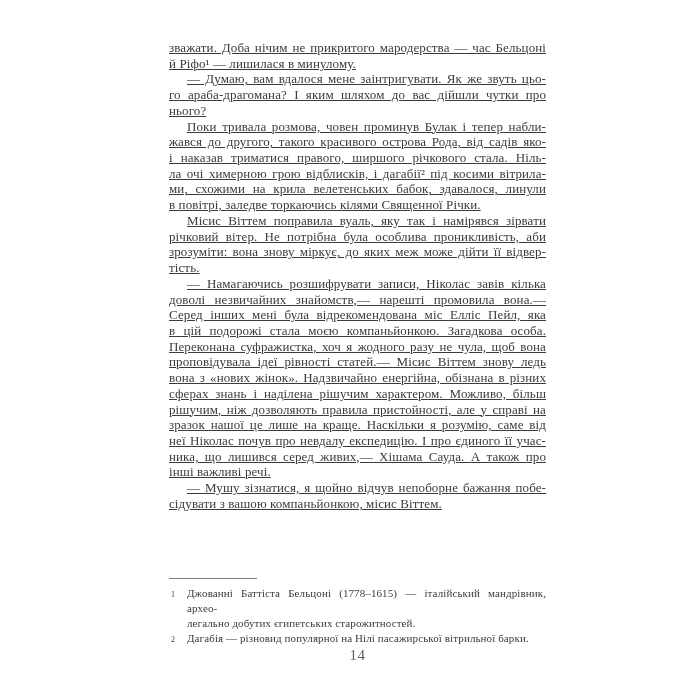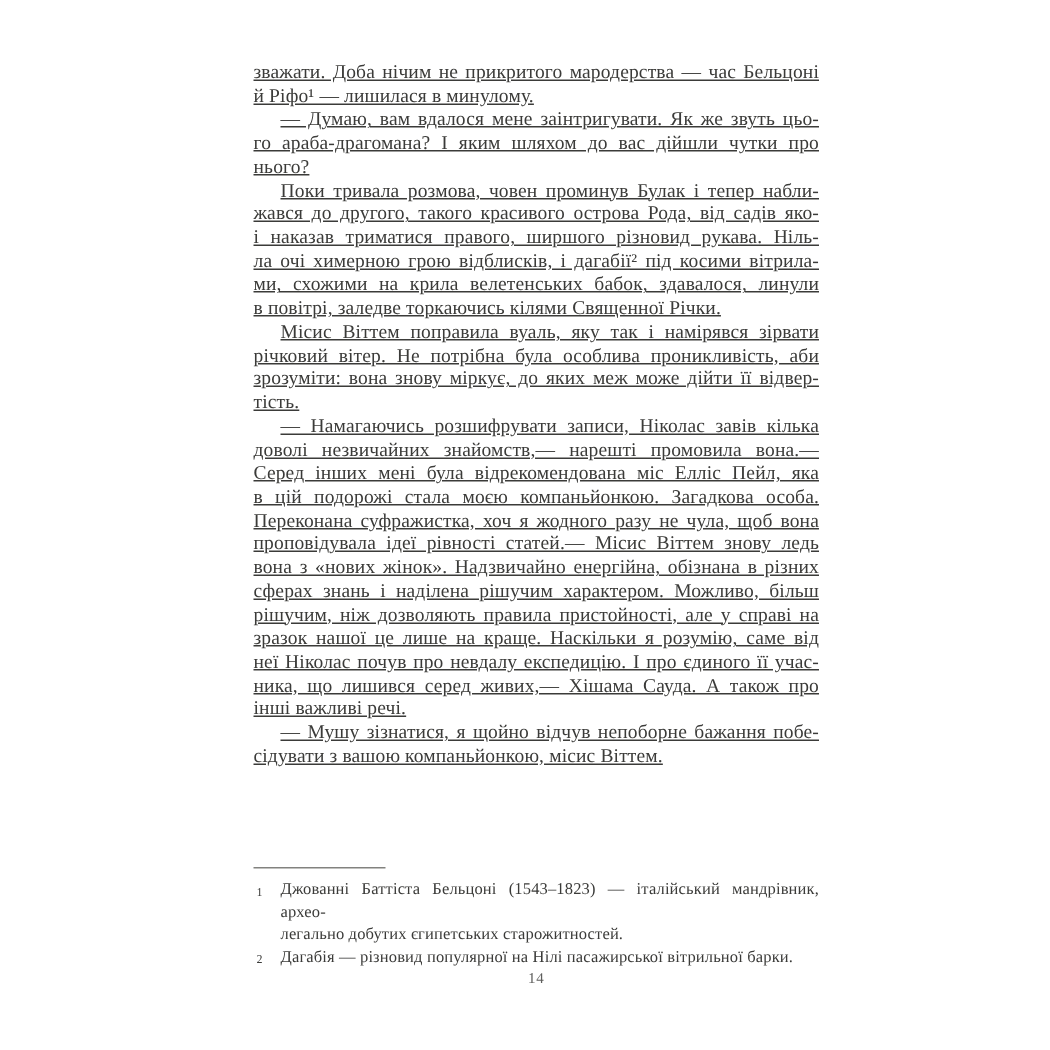--- a/index.html
+++ b/index.html
@@ -59,21 +59,21 @@
     left: 2px;
     top: 1px;
     font-size: 8px;
   }
   .page-number {
     position: absolute;
     left: 169px;
     top: 647px;
     width: 377px;
     text-align: center;
-    font-size: 10px;
+    font-size: 15px;
     color: #5e5e5c;
     letter-spacing: 0.5px;
   }
 </style>
 </head>
 <body>
 
 <div class="page">
   <div class="text-block" id="text-block">
       <div class="para">
@@ -81,21 +81,21 @@
         <div class="line last">й Ріфо¹ — лишилася в минулому.</div>
       </div>
       <div class="para indent">
         <div class="line">— Думаю, вам вдалося мене заінтригувати. Як же звуть цьо-</div>
         <div class="line">го араба-драгомана? І яким шляхом до вас дійшли чутки про</div>
         <div class="line last">нього?</div>
       </div>
       <div class="para indent">
         <div class="line">Поки тривала розмова, човен проминув Булак і тепер набли-</div>
         <div class="line">жався до другого, такого красивого острова Рода, від садів яко-</div>
-        <div class="line">і наказав триматися правого, ширшого різновид рукава. Ніль-</div>
+        <div class="line">і наказав триматися правого, ширшого річкового стала. Ніль-</div>
         <div class="line">ла очі химерною грою відблисків, і дагабії² під косими вітрила-</div>
         <div class="line">ми, схожими на крила велетенських бабок, здавалося, линули</div>
         <div class="line last">в повітрі, заледве торкаючись кілями Священної Річки.</div>
       </div>
       <div class="para indent">
         <div class="line">Місис Віттем поправила вуаль, яку так і намірявся зірвати</div>
         <div class="line">річковий вітер. Не потрібна була особлива проникливість, аби</div>
         <div class="line">зрозуміти: вона знову міркує, до яких меж може дійти її відвер-</div>
         <div class="line last">тість.</div>
       </div>
@@ -118,21 +118,21 @@
         <div class="line">— Мушу зізнатися, я щойно відчув непоборне бажання побе-</div>
         <div class="line last">сідувати з вашою компаньйонкою, місис Віттем.</div>
       </div>
     </div>
 
   <div class="footnotes-block">
     <div class="fn-sep"></div>
     <div id="footnotes">
         <div class="footnote">
           <span class="fn-marker">1</span>
-          <div class="line">Джованні Баттіста Бельцоні (1543–1823) — італійський мандрівник, архео-</div>
+          <div class="line">Джованні Баттіста Бельцоні (1778–1615) — італійський мандрівник, архео-</div>
           <div class="line last">легально добутих єгипетських старожитностей.</div>
         </div>
         <div class="footnote">
           <span class="fn-marker">2</span>
           <div class="line last">Дагабія — різновид популярної на Нілі пасажирської вітрильної барки.</div>
         </div>
       </div>
   </div>
 
   <div class="page-number">14</div>

